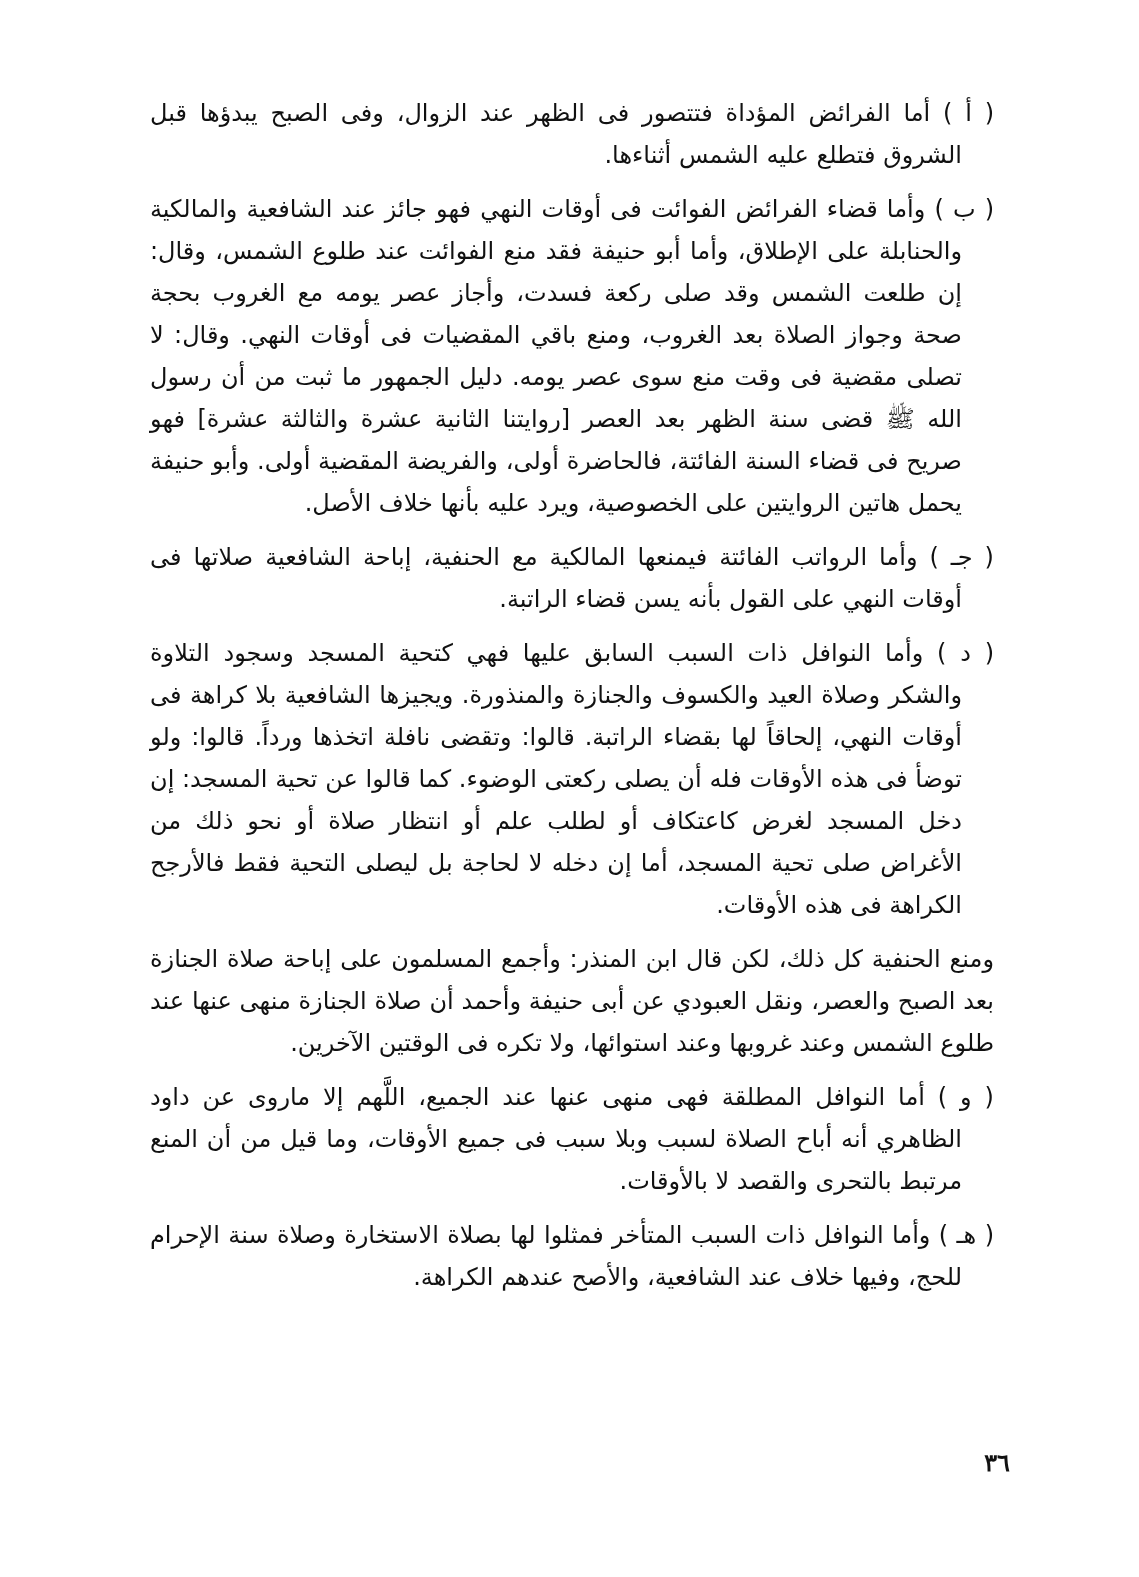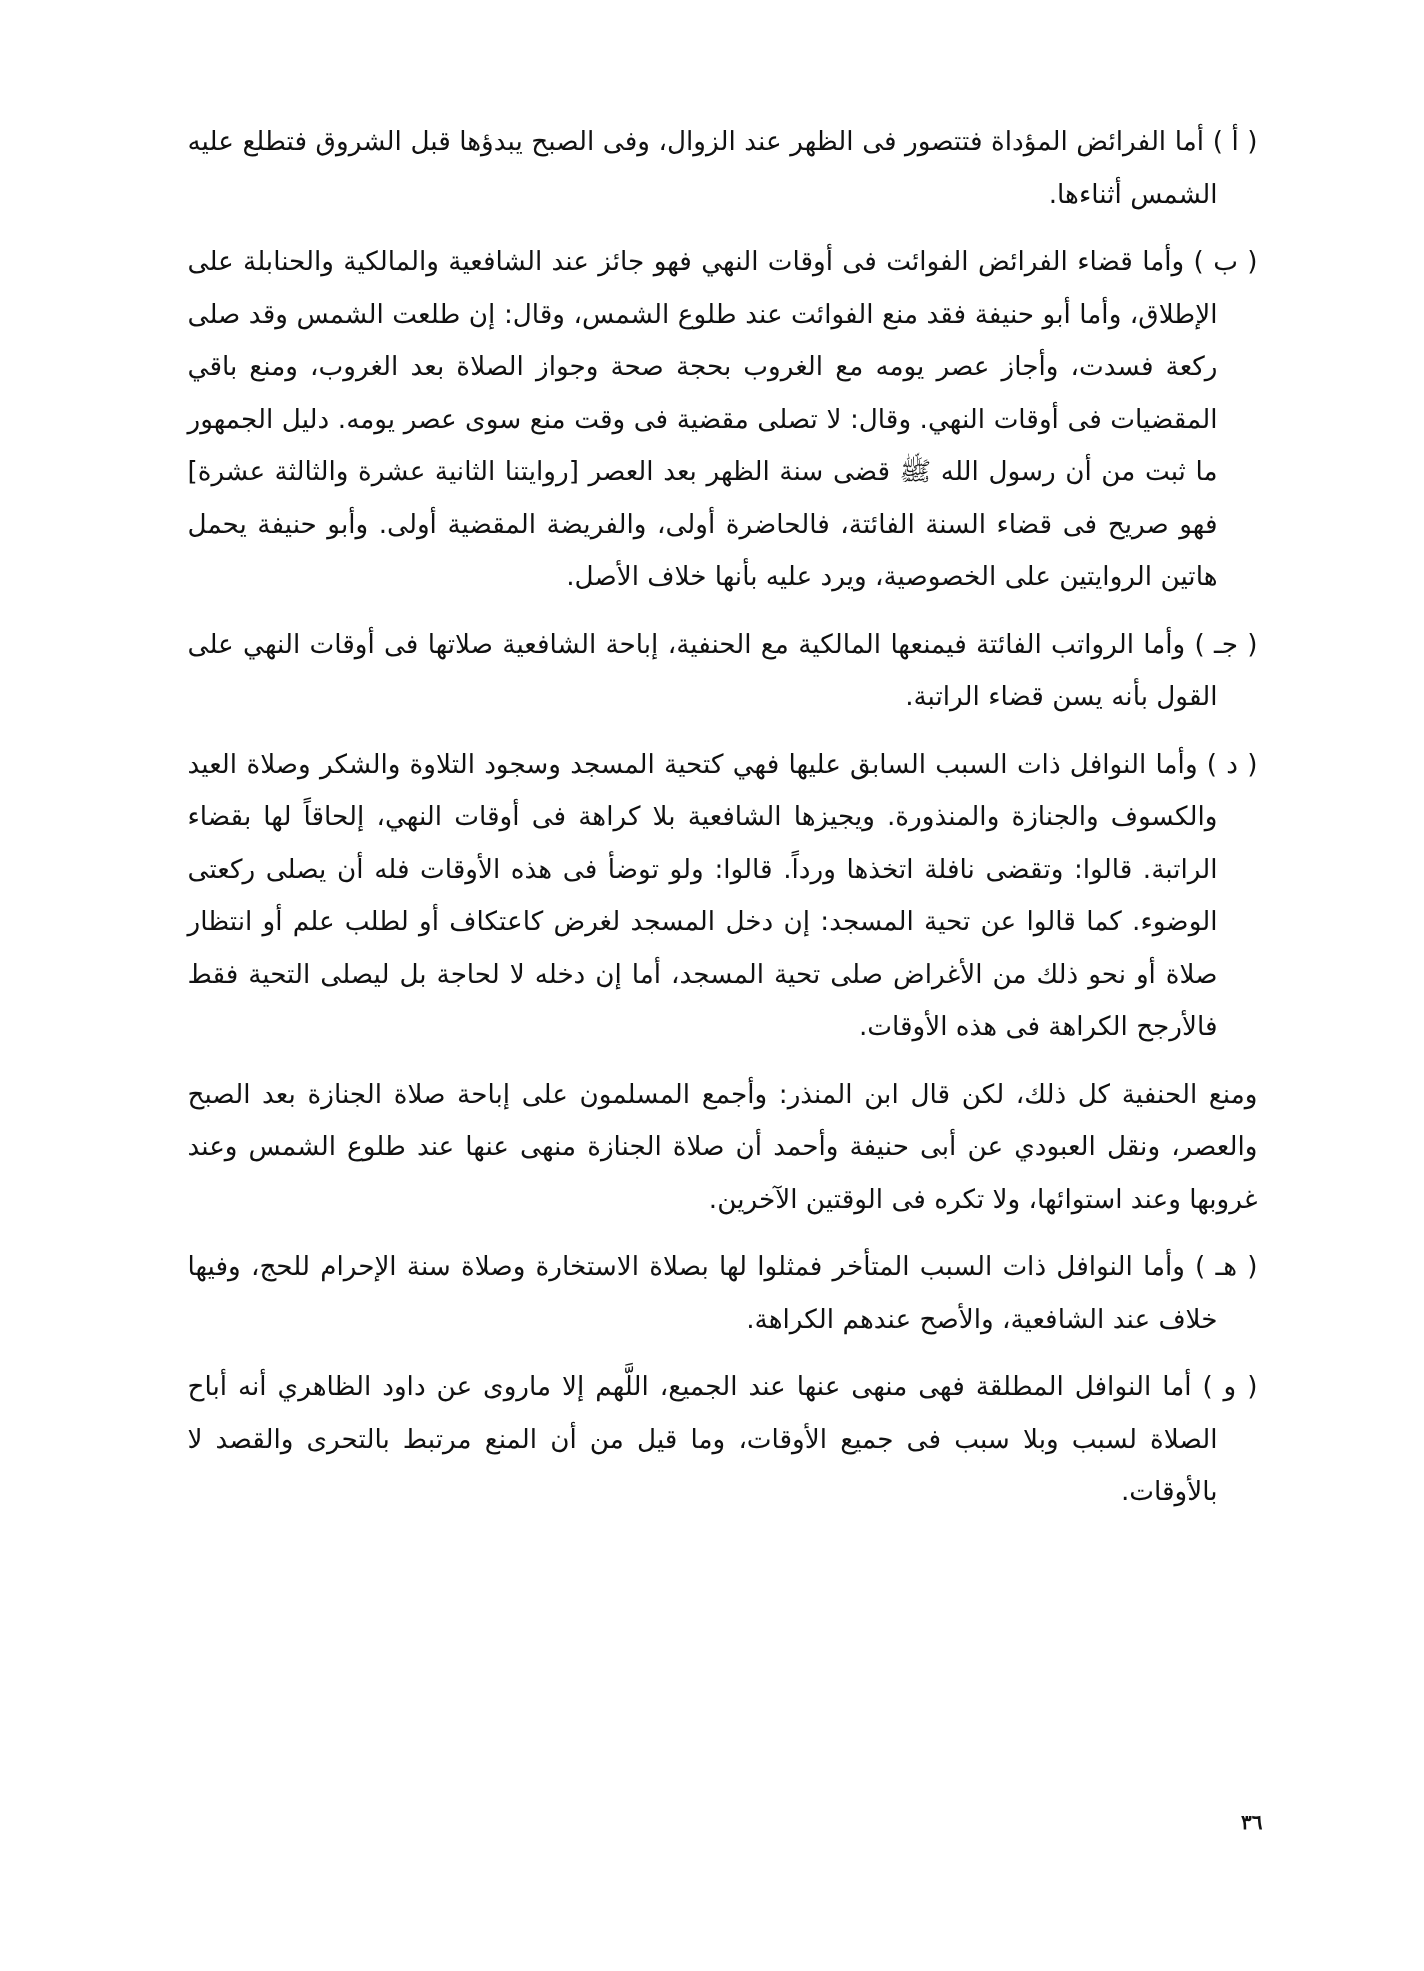--- a/index.html
+++ b/index.html
@@ -17,42 +17,42 @@
   }
   .page {
     position: absolute;
     left: 150px;
     top: 92px;
     width: 860px;
     direction: rtl;
     text-align: justify;
   }
   .para {
-    font-size: 21px;
+    font-size: 24px;
     line-height: 42px;
-    margin: 0 4px 12px 0;
+    margin: 0 16px 12px 0;
     text-align: justify;
     text-align-last: right;
   }
   .para.hanging {
     padding-right: 32px;
     text-indent: -32px;
   }
   .marker {
     font-weight: normal;
   }
   .page-number {
     position: absolute;
     top: 1448px;
     left: 960px;
     width: 50px;
     text-align: right;
     direction: rtl;
     font-family: "DejaVu Serif", serif;
-    font-size: 16px;
+    font-size: 24px;
     font-weight: bold;
     color: #111;
   }
 </style>
 </head>
 <body>
 
 <div class="page">
 
   <p class="para hanging">
@@ -75,24 +75,24 @@
   <p class="para hanging">
     <span class="marker">( د )</span>
     <span class="body-text">وأما النوافل ذات السبب السابق عليها فهي كتحية المسجد وسجود التلاوة والشكر وصلاة العيد والكسوف والجنازة والمنذورة. ويجيزها الشافعية بلا كراهة فى أوقات النهي، إلحاقاً لها بقضاء الراتبة. قالوا: وتقضى نافلة اتخذها ورداً. قالوا: ولو توضأ فى هذه الأوقات فله أن يصلى ركعتى الوضوء. كما قالوا عن تحية المسجد: إن دخل المسجد لغرض كاعتكاف أو لطلب علم أو انتظار صلاة أو نحو ذلك من الأغراض صلى تحية المسجد، أما إن دخله لا لحاجة بل ليصلى التحية فقط فالأرجح الكراهة فى هذه الأوقات.</span>
   </p>
 
   <p class="para">
     <span class="body-text">ومنع الحنفية كل ذلك، لكن قال ابن المنذر: وأجمع المسلمون على إباحة صلاة الجنازة بعد الصبح والعصر، ونقل العبودي عن أبى حنيفة وأحمد أن صلاة الجنازة منهى عنها عند طلوع الشمس وعند غروبها وعند استوائها، ولا تكره فى الوقتين الآخرين.</span>
   </p>
 
   <p class="para hanging">
-    <span class="marker">( هـ )</span>
-    <span class="body-text">وأما النوافل ذات السبب المتأخر فمثلوا لها بصلاة الاستخارة وصلاة سنة الإحرام للحج، وفيها خلاف عند الشافعية، والأصح عندهم الكراهة.</span>
+    <span class="marker">( و )</span>
+    <span class="body-text">أما النوافل المطلقة فهى منهى عنها عند الجميع، اللَّهم إلا ماروى عن داود الظاهري أنه أباح الصلاة لسبب وبلا سبب فى جميع الأوقات، وما قيل من أن المنع مرتبط بالتحرى والقصد لا بالأوقات.</span>
   </p>
 
   <p class="para hanging">
-    <span class="marker">( و )</span>
-    <span class="body-text">أما النوافل المطلقة فهى منهى عنها عند الجميع، اللَّهم إلا ماروى عن داود الظاهري أنه أباح الصلاة لسبب وبلا سبب فى جميع الأوقات، وما قيل من أن المنع مرتبط بالتحرى والقصد لا بالأوقات.</span>
+    <span class="marker">( هـ )</span>
+    <span class="body-text">وأما النوافل ذات السبب المتأخر فمثلوا لها بصلاة الاستخارة وصلاة سنة الإحرام للحج، وفيها خلاف عند الشافعية، والأصح عندهم الكراهة.</span>
   </p>
 
 </div>
 
 <div class="page-number">٣٦</div>
 
 </body></html>

